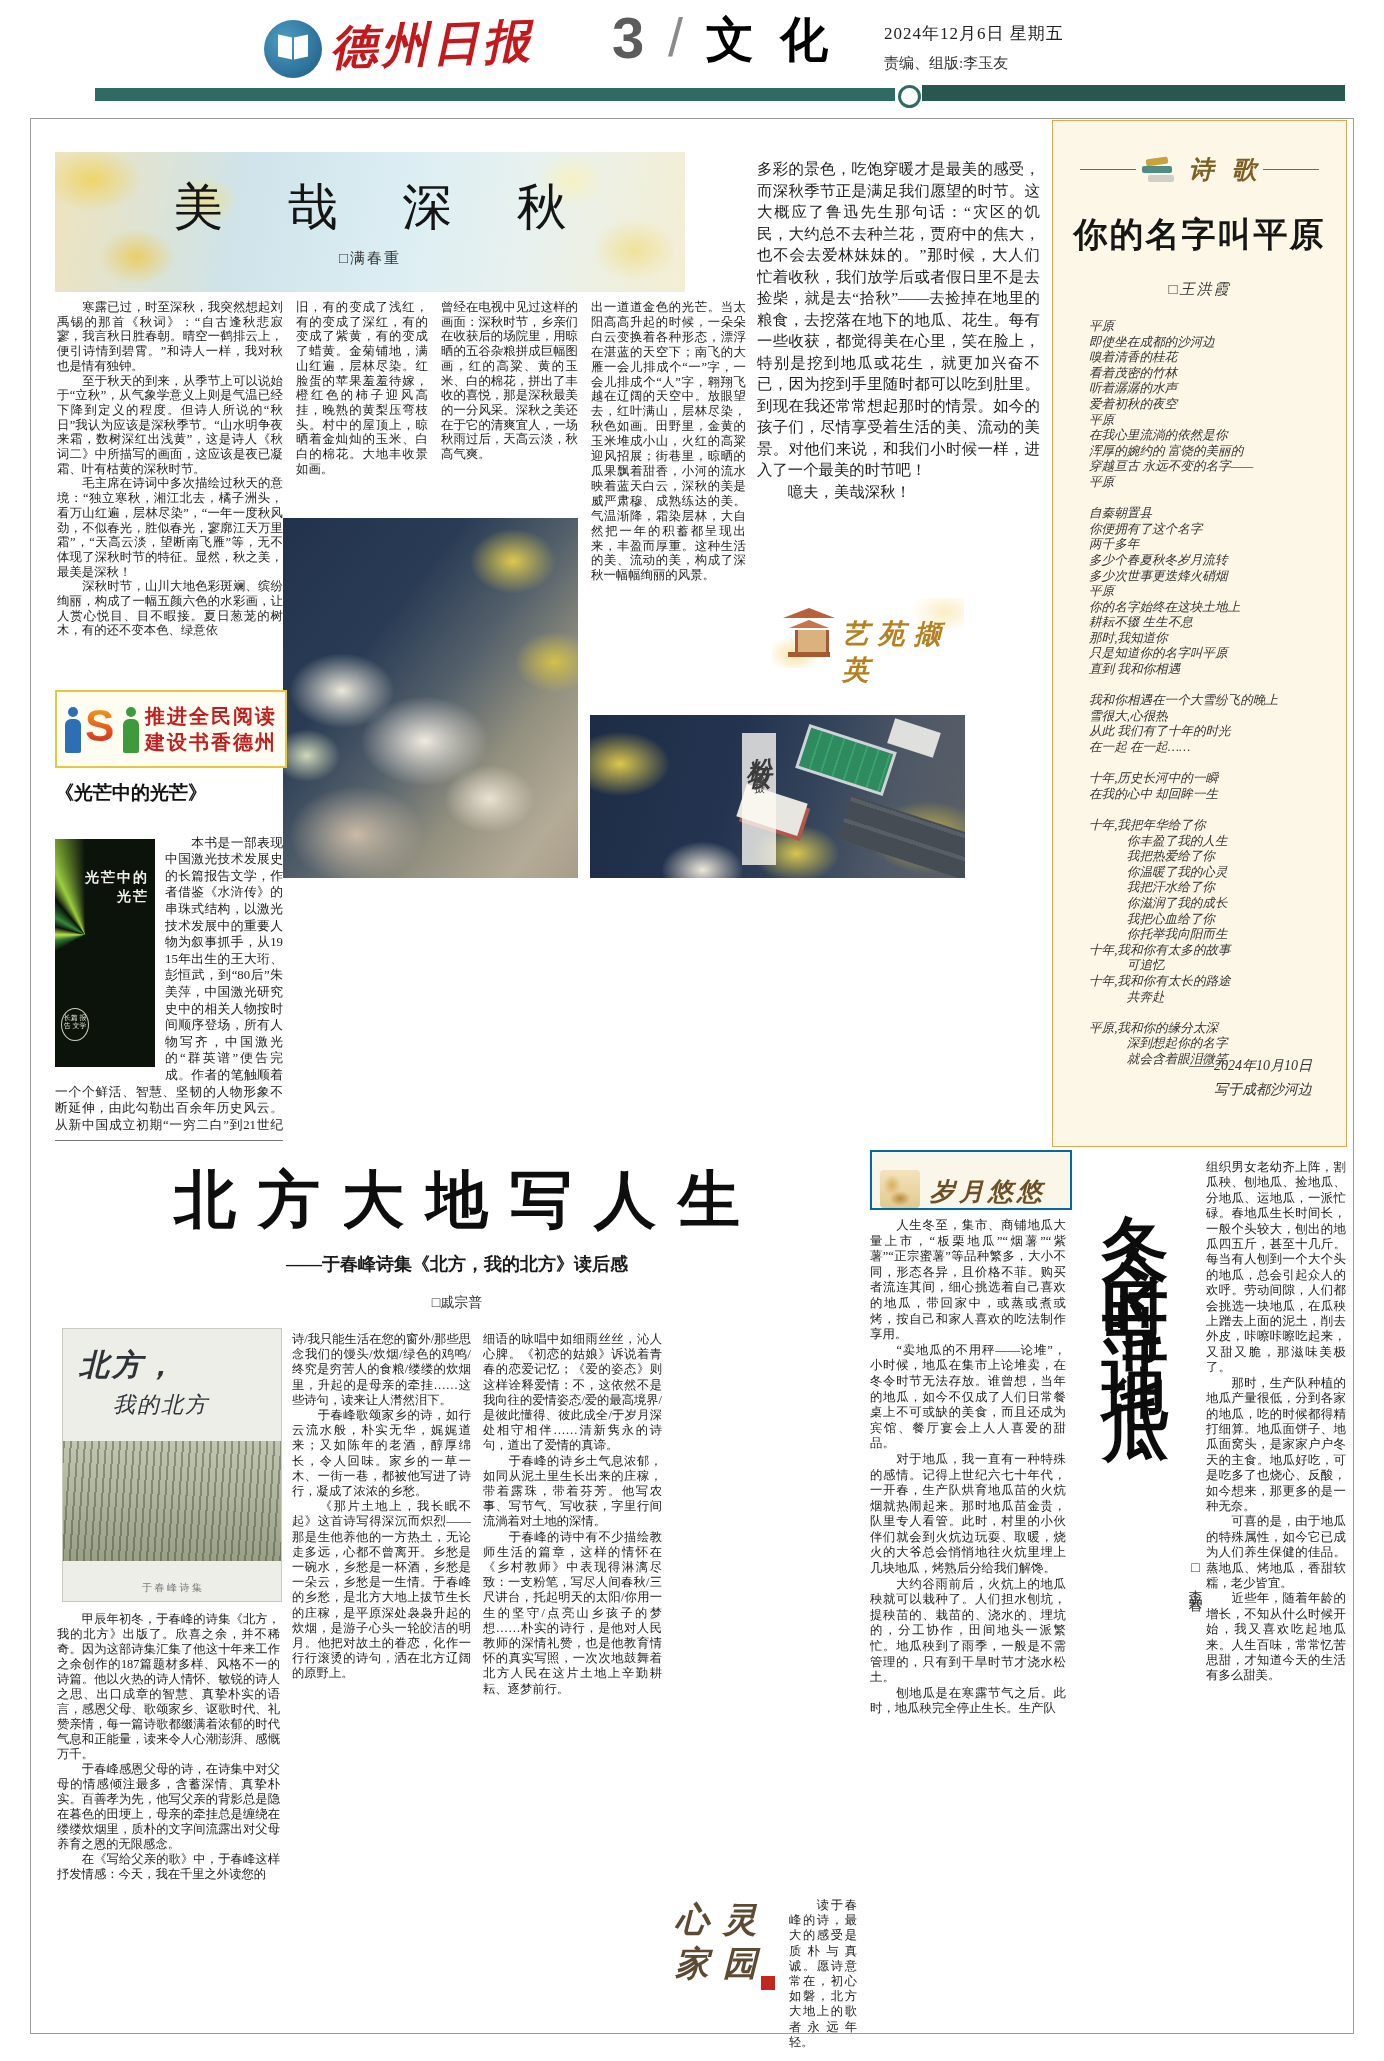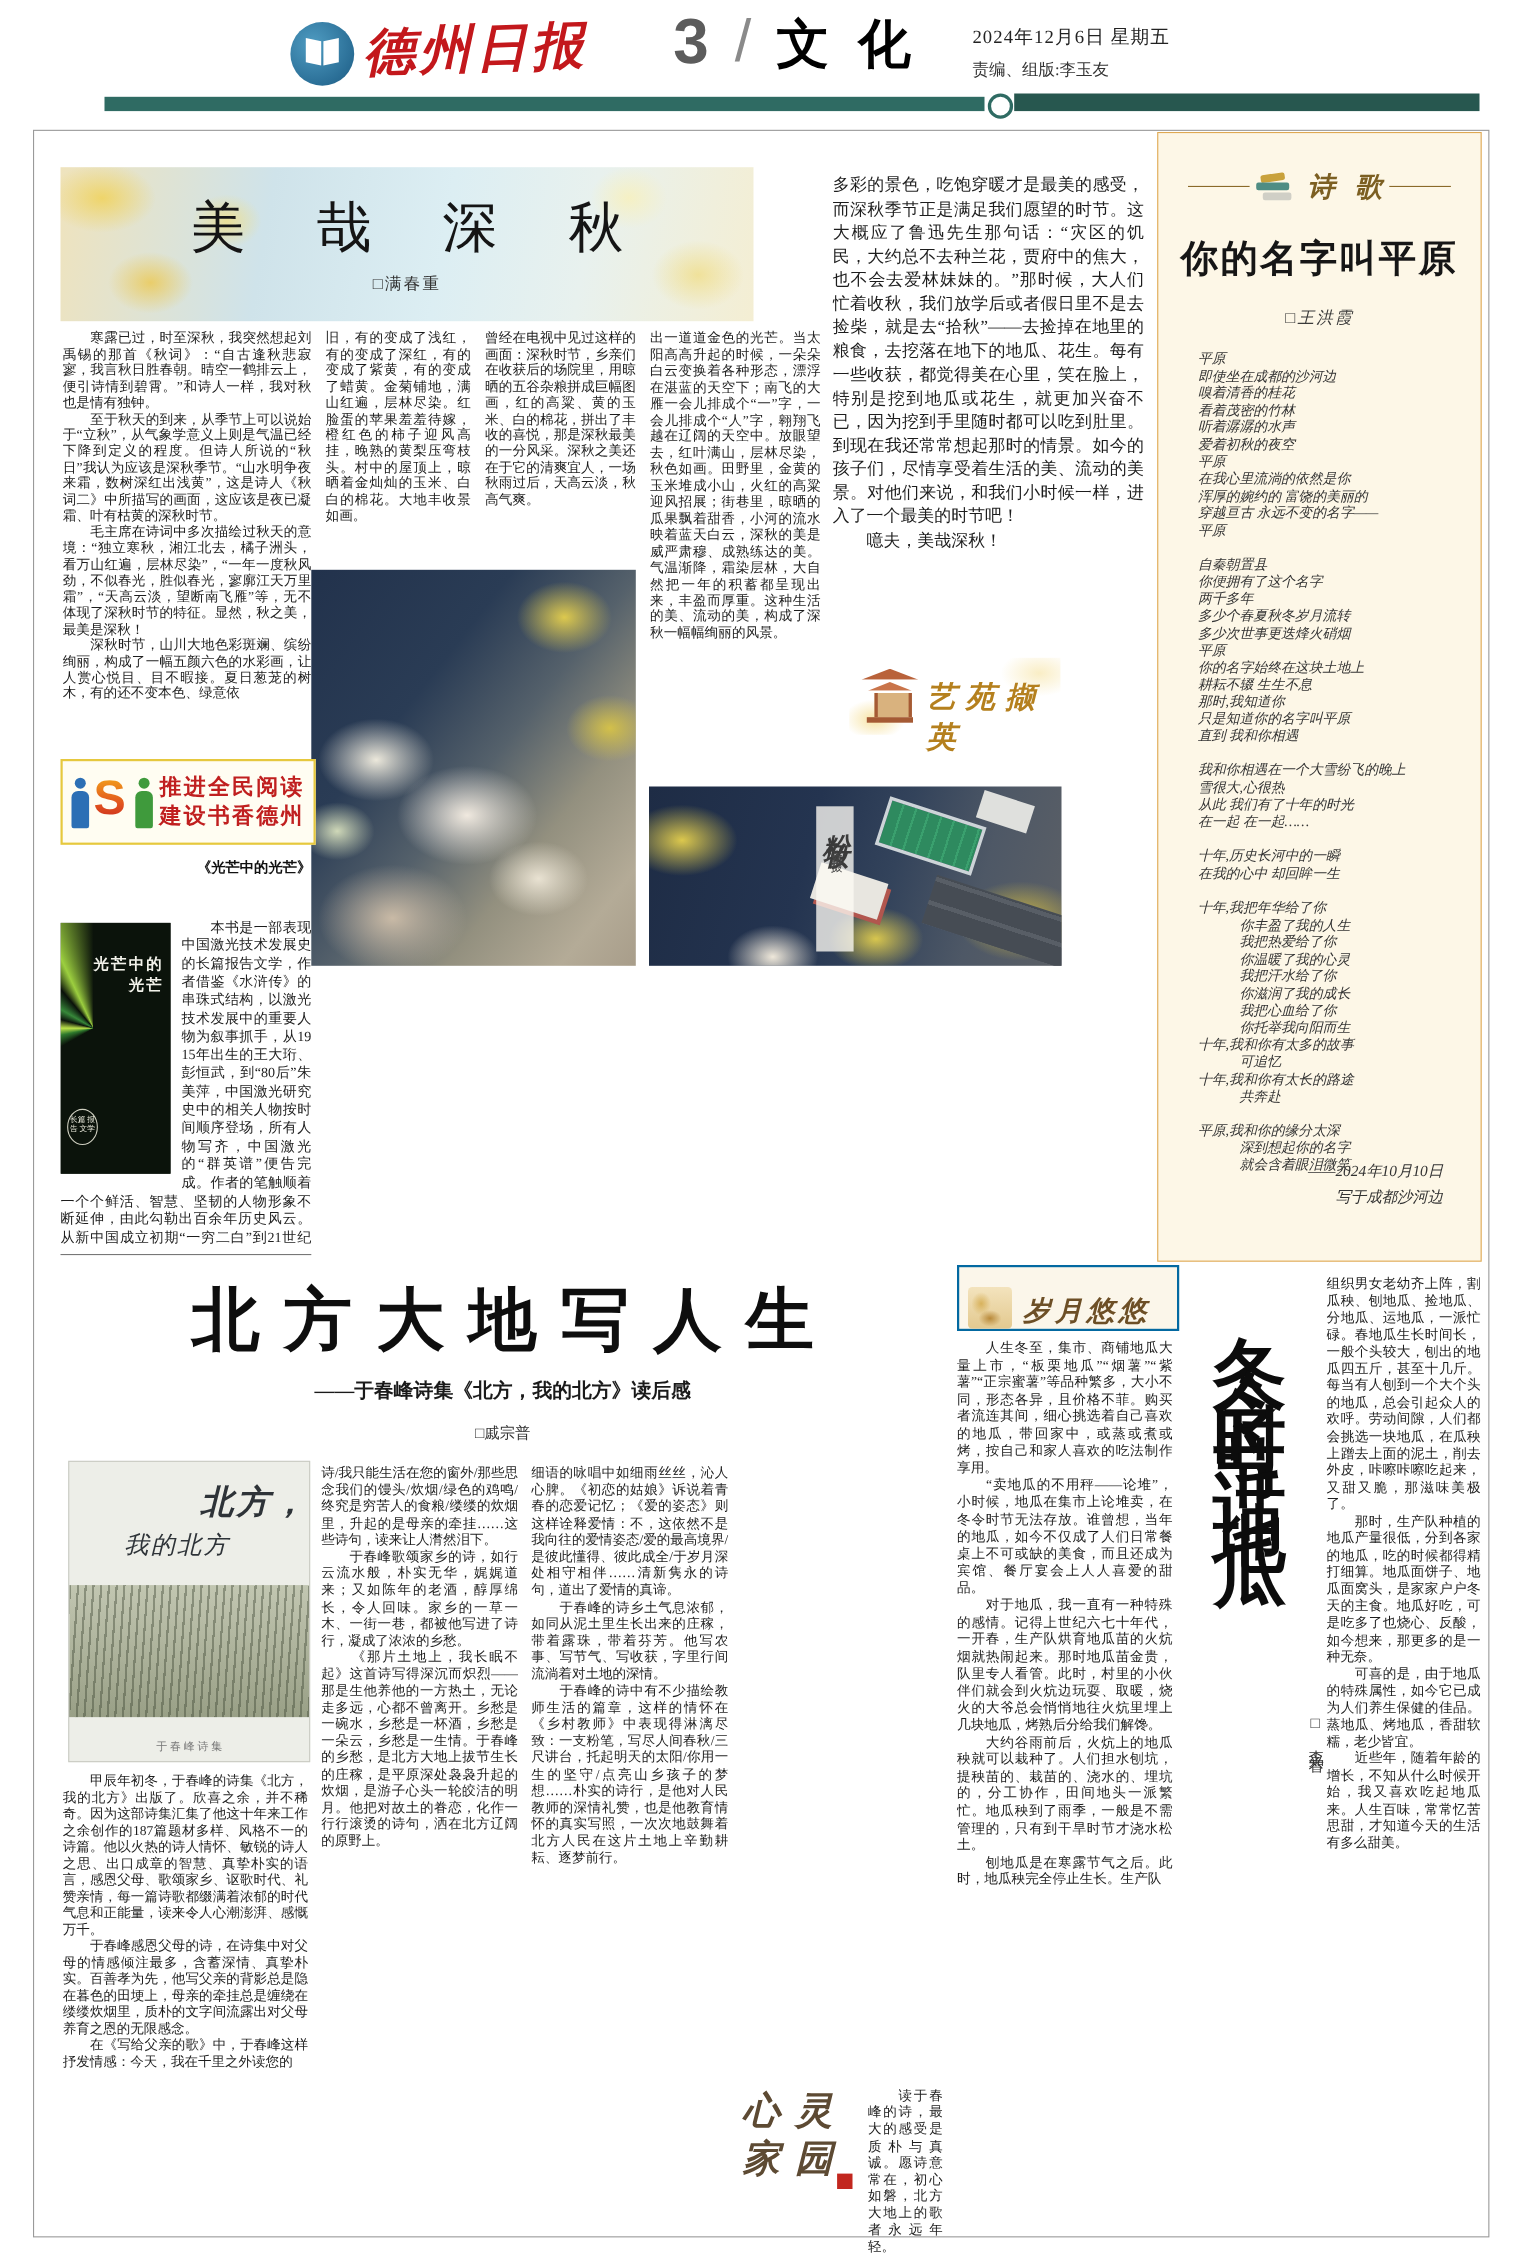--- a/index.html
+++ b/index.html
@@ -99,21 +99,21 @@
   .fig{position:absolute;width:16px;height:34px;border-radius:6px 6px 2px 2px;bottom:6px;}
   .fig:before{content:"";position:absolute;top:-12px;left:3px;width:10px;height:10px;border-radius:50%;background:inherit;}
   .fig-blue{left:2px;background:#2c6fb5;}
   .fig-green{right:2px;background:#3f9a3c;}
   .logo-s{position:absolute;left:22px;top:2px;font-size:44px;font-weight:900;
      font-family:"Liberation Sans",sans-serif;
      background:linear-gradient(180deg,#f6b21a,#e1531e 60%,#c21f1f);
      -webkit-background-clip:text;background-clip:text;color:transparent;}
   .promo-text{margin-left:4px;color:#c01f1f;font-weight:900;font-size:20px;line-height:26px;
      letter-spacing:2px;font-family:"Liberation Sans",sans-serif;}
-  .guangmang-title{left:55px;top:780px;width:228px;text-align:right;font-size:13px;font-weight:bold;color:#111;}
+  .guangmang-title{left:55px;top:780px;width:228px;text-align:left;font-size:19px;font-weight:bold;color:#111;}
   .review-wrap{left:55px;top:818px;width:228px;height:316px;font-size:12.8px;line-height:16.6px;}
   .gm-cover{float:left;width:100px;height:228px;margin:4px 10px 4px 0;position:relative;overflow:hidden;
      background:
       conic-gradient(from 240deg at 30% 42%, #0a120a 0deg, #2f7a2d 18deg, #bde24a 30deg, #0c140c 45deg,
                      #37883a 60deg, #0a110a 80deg, #9ccf3f 95deg, #0b130b 120deg, #0b130b 360deg),
       #0b130b;}
   .gm-title{position:absolute;right:6px;top:10px;color:#f2f2ea;font-size:14px;line-height:19px;
      text-align:right;font-weight:bold;letter-spacing:2px;}
   .gm-badge{position:absolute;left:6px;bottom:26px;width:26px;height:26px;border-radius:50%;
      border:1px solid #cfcfc0;color:#e6e6d8;font-size:7px;text-align:center;line-height:8px;padding-top:5px;}
@@ -135,21 +135,21 @@
   .poem-date{position:absolute;right:34px;bottom:44px;text-align:right;font-size:14px;line-height:24px;
      color:#333;font-style:italic;white-space:pre-line;}
 
   
   .n-title{left:57px;top:1158px;width:800px;text-align:center;font-size:62px;font-weight:bold;color:#0e0e0e;
      letter-spacing:22px;text-indent:22px;}
   .n-subtitle{left:57px;top:1252px;width:800px;text-align:center;font-size:18px;font-weight:bold;color:#1a1a1a;}
   .n-byline{left:57px;top:1294px;width:800px;text-align:center;font-size:14px;color:#333;}
   .n-cover{left:62px;top:1328px;width:218px;height:272px;background:#edeee8;border:1px solid #c9cac2;overflow:hidden;}
   .n-cover-title{margin:16px 0 0 16px;color:#2e3338;font-style:italic;}
-  .n-cover-t1{font-size:30px;font-weight:bold;letter-spacing:3px;text-align:right;}
+  .n-cover-t1{font-size:30px;font-weight:bold;letter-spacing:3px;}
   .n-cover-t2{font-size:22px;font-weight:normal;margin-top:4px;letter-spacing:2px;margin-left:34px;}
   .reeds{position:absolute;left:0;bottom:40px;width:100%;height:120px;
      background:repeating-linear-gradient(94deg,rgba(90,98,78,.55) 0 2px,rgba(182,188,164,.25) 2px 7px),
                 linear-gradient(180deg,#c6cab6,#8f967c);}
   .n-cover-foot{position:absolute;left:0;bottom:6px;width:100%;text-align:center;font-size:10px;color:#777;}
   .ncol1{left:57px;top:1612px;width:223px;height:408px;font-size:12.3px;line-height:15px;}
   .ncol2{left:292px;top:1332px;width:179px;height:690px;font-size:12.3px;line-height:15.2px;}
   .ncol3{left:483px;top:1332px;width:179px;height:690px;font-size:12.3px;line-height:15.2px;}
   .ncol4{left:675px;top:1332px;width:182px;height:560px;font-size:12.3px;line-height:15.2px;}
   .ncol4-tailrow{left:675px;top:1898px;width:182px;height:124px;}

